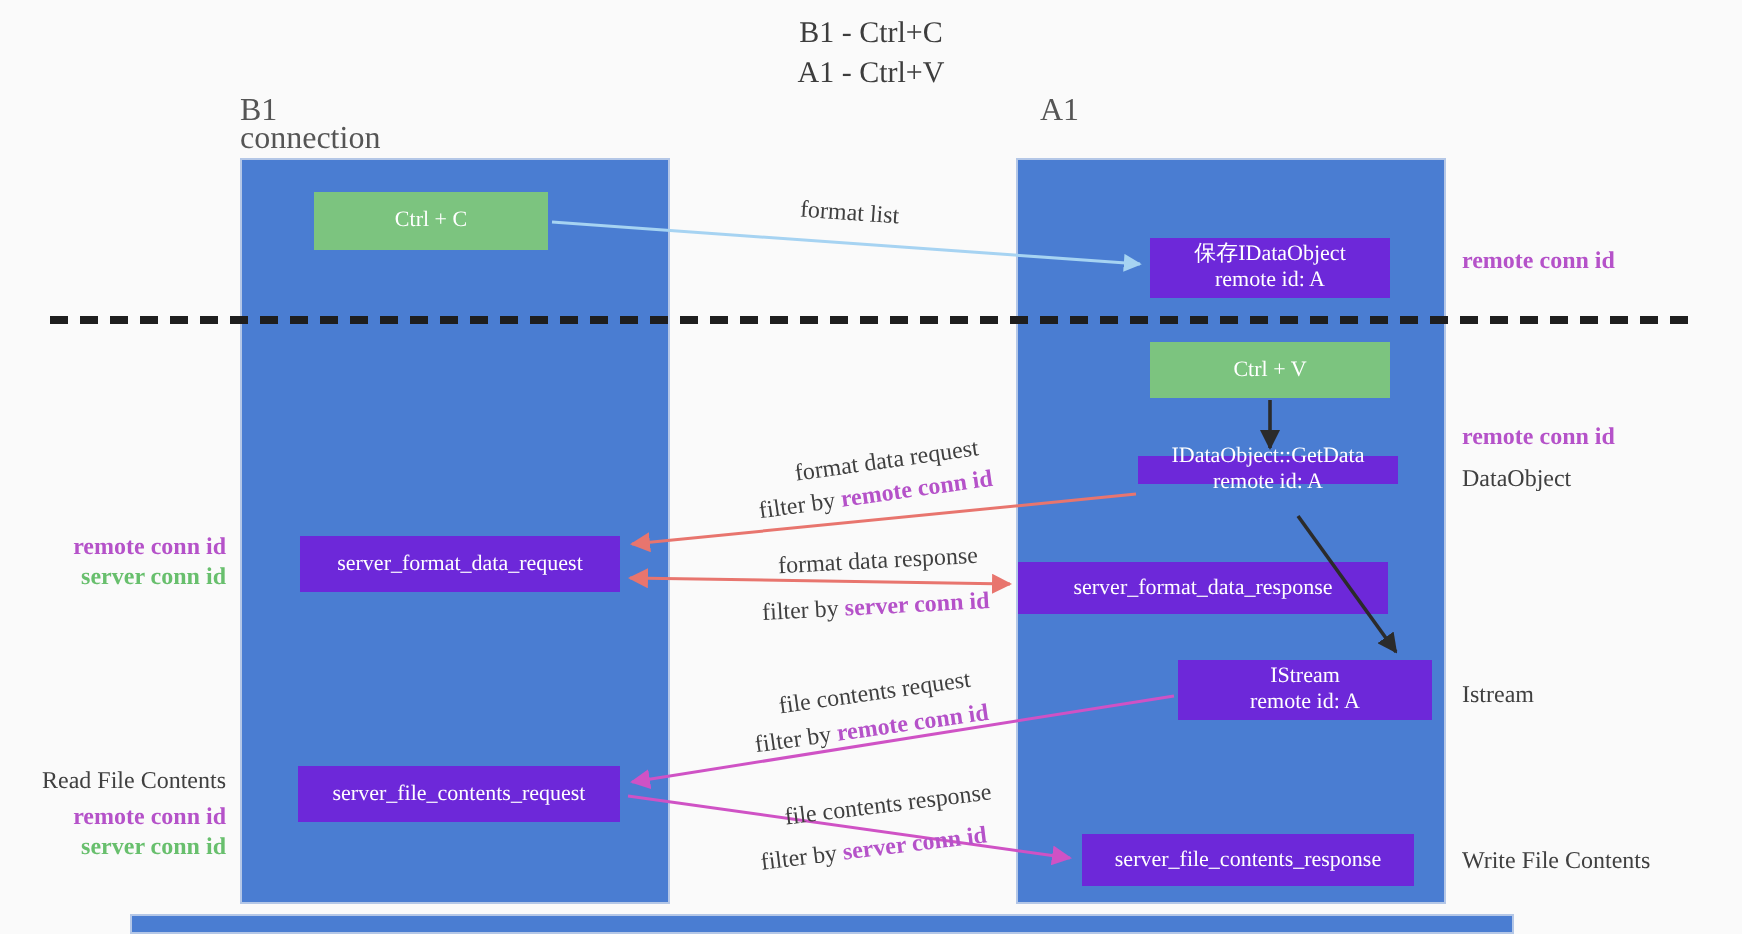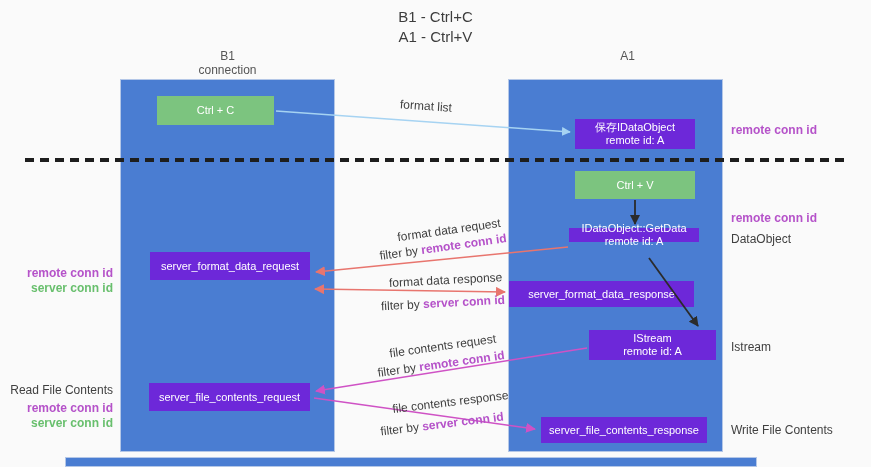--- a/index.html
+++ b/index.html
@@ -1,35 +1,35 @@
 <!DOCTYPE html>
 <html><head>
 <meta charset="utf-8">
 <style>
   html,body{margin:0;padding:0;background:#fafafa;}
   #canvas{
     position:relative;width:871px;height:467px;overflow:hidden;
     background:#fafafa;
-    font-family:Liberation Sans, sans-serif;color:#404040;
+    font-family:Liberation Serif, serif;color:#404040;
   }
   .lifeline{
     position:absolute;width:215px;height:373px;top:79px;
     background:#4a7dd2;border:1px solid #b4c7e7;box-sizing:border-box;
   }
   .bottom-strip{
     position:absolute;left:65px;top:457px;width:692px;height:10px;
     background:#4a7dd2;border:1px solid #b4c7e7;box-sizing:border-box;
   }
   .title{
     position:absolute;left:0;top:7px;width:871px;text-align:center;
     font-size:15px;line-height:20px;color:#3d3d3d;
   }
   .col-header{
-    position:absolute;top:49px;width:215px;text-align:center;
-    font-size:12px;line-height:14px;color:#555;
+    position:absolute;top:49px;width:215px;text-align:left;
+    font-size:16px;line-height:14px;color:#555;
   }
   .dashline{
     position:absolute;left:25px;top:158px;width:822px;height:4px;z-index:4;
     background:repeating-linear-gradient(90deg,#1e1e1e 0 9px,transparent 9px 15px);
   }
   .node{
     position:absolute;display:flex;flex-direction:column;align-items:center;
     justify-content:center;color:#fff;font-size:11px;line-height:13px;
     text-align:center;z-index:3;box-sizing:border-box;
   }
@@ -80,21 +80,21 @@
 
   <div class="node green" style="left:575px;top:171px;width:120px;height:28px;">
     <span>Ctrl + V</span>
   </div>
 
   <div class="node orange" style="left:569px;top:228px;width:130px;height:14px;">
     <span>IDataObject::GetData</span>
     <span>remote id: A</span>
   </div>
 
-  <div class="node orange" style="left:150px;top:252px;width:160px;height:28px;">
+  <div class="node orange" style="left:150px;top:268px;width:160px;height:28px;">
     <span>server_format_data_request</span>
   </div>
 
   <div class="node orange" style="left:509px;top:281px;width:185px;height:26px;">
     <span>server_format_data_response</span>
   </div>
 
   <div class="node orange" style="left:589px;top:330px;width:127px;height:30px;">
     <span>IStream</span>
     <span>remote id: A</span>

